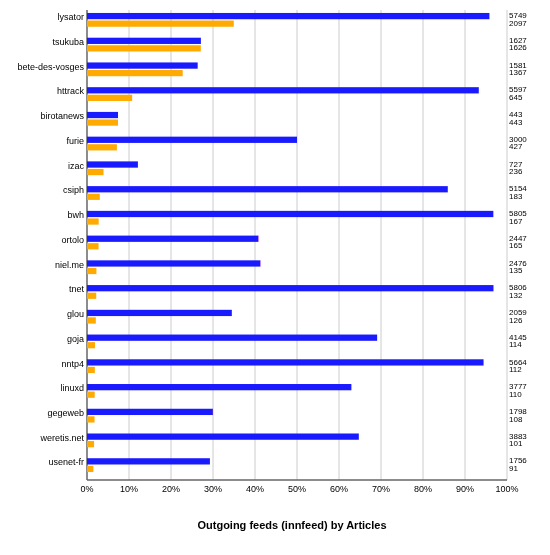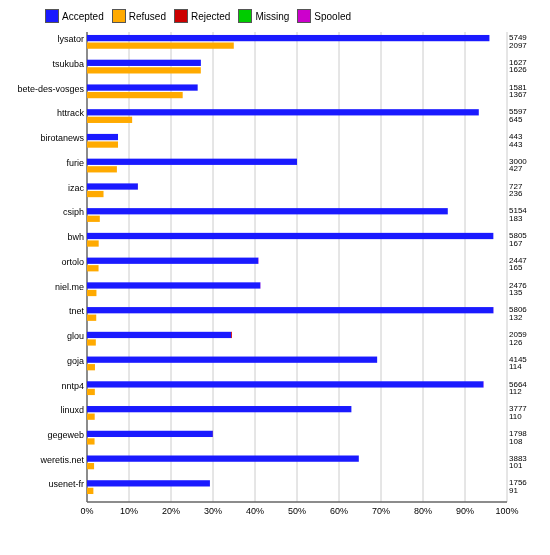--- a/index.html
+++ b/index.html
@@ -6,42 +6,21 @@
     body { width: 550px; height: 555px; font-family: Arial, sans-serif; font-size: 10px; background: #fff; overflow: hidden; }
     .chart-container { width: 550px; height: 555px; padding: 5px; }
     .legend { display: flex; flex-direction: row; align-items: center; gap: 8px; padding: 4px 8px 4px 40px; flex-wrap: nowrap; }
     .legend-item { display: flex; align-items: center; gap: 3px; white-space: nowrap; }
     .legend-box { width: 14px; height: 14px; border: 1px solid #555; flex-shrink: 0; }
     .x-axis-title { text-align: center; font-size: 11px; font-weight: bold; margin-top: 2px; }
   </style>
 </head>
 <body>
 
-<div class="chart-container"><div class="legend">
-      <div class="legend-item">
-        <div class="legend-box" style="background: rgb(26, 26, 255);"></div>
-        <span style="font-size: 10px;">Accepted</span>
-      </div>
-      <div class="legend-item">
-        <div class="legend-box" style="background: rgb(255, 170, 0);"></div>
-        <span style="font-size: 10px;">Refused</span>
-      </div>
-      <div class="legend-item">
-        <div class="legend-box" style="background: rgb(204, 0, 0);"></div>
-        <span style="font-size: 10px;">Rejected</span>
-      </div>
-      <div class="legend-item">
-        <div class="legend-box" style="background: rgb(0, 204, 0);"></div>
-        <span style="font-size: 10px;">Missing</span>
-      </div>
-      <div class="legend-item">
-        <div class="legend-box" style="background: rgb(204, 0, 204);"></div>
-        <span style="font-size: 10px;">Spooled</span>
-      </div>
-    </div><svg width="550" height="510">
+<div class="chart-container"><svg width="550" height="510">
       <g transform="translate(82,5)">
         <line x1="0" y1="0" x2="0" y2="470" stroke="#666" stroke-width="1.5"></line>
         <line x1="42" y1="0" x2="42" y2="470" stroke="#cccccc" stroke-width="1"></line>
         <line x1="84" y1="0" x2="84" y2="470" stroke="#cccccc" stroke-width="1"></line>
         <line x1="126" y1="0" x2="126" y2="470" stroke="#cccccc" stroke-width="1"></line>
         <line x1="168" y1="0" x2="168" y2="470" stroke="#cccccc" stroke-width="1"></line>
         <line x1="210" y1="0" x2="210" y2="470" stroke="#cccccc" stroke-width="1"></line>
         <line x1="252" y1="0" x2="252" y2="470" stroke="#cccccc" stroke-width="1"></line>
         <line x1="294" y1="0" x2="294" y2="470" stroke="#cccccc" stroke-width="1"></line>
         <line x1="336" y1="0" x2="336" y2="470" stroke="#cccccc" stroke-width="1"></line>
@@ -155,13 +134,13 @@
         <text x="84" y="482" text-anchor="middle" font-size="9" fill="#000">20%</text>
         <text x="126" y="482" text-anchor="middle" font-size="9" fill="#000">30%</text>
         <text x="168" y="482" text-anchor="middle" font-size="9" fill="#000">40%</text>
         <text x="210" y="482" text-anchor="middle" font-size="9" fill="#000">50%</text>
         <text x="252" y="482" text-anchor="middle" font-size="9" fill="#000">60%</text>
         <text x="294" y="482" text-anchor="middle" font-size="9" fill="#000">70%</text>
         <text x="336" y="482" text-anchor="middle" font-size="9" fill="#000">80%</text>
         <text x="378" y="482" text-anchor="middle" font-size="9" fill="#000">90%</text>
         <text x="420" y="482" text-anchor="middle" font-size="9" fill="#000">100%</text>
       </g>
-    </svg></div>
+    </svg><div class="x-axis-title" style="margin-left: 82px; margin-right: 48px;">Outgoing feeds (innfeed) by Articles</div></div>
 
 </body></html>

